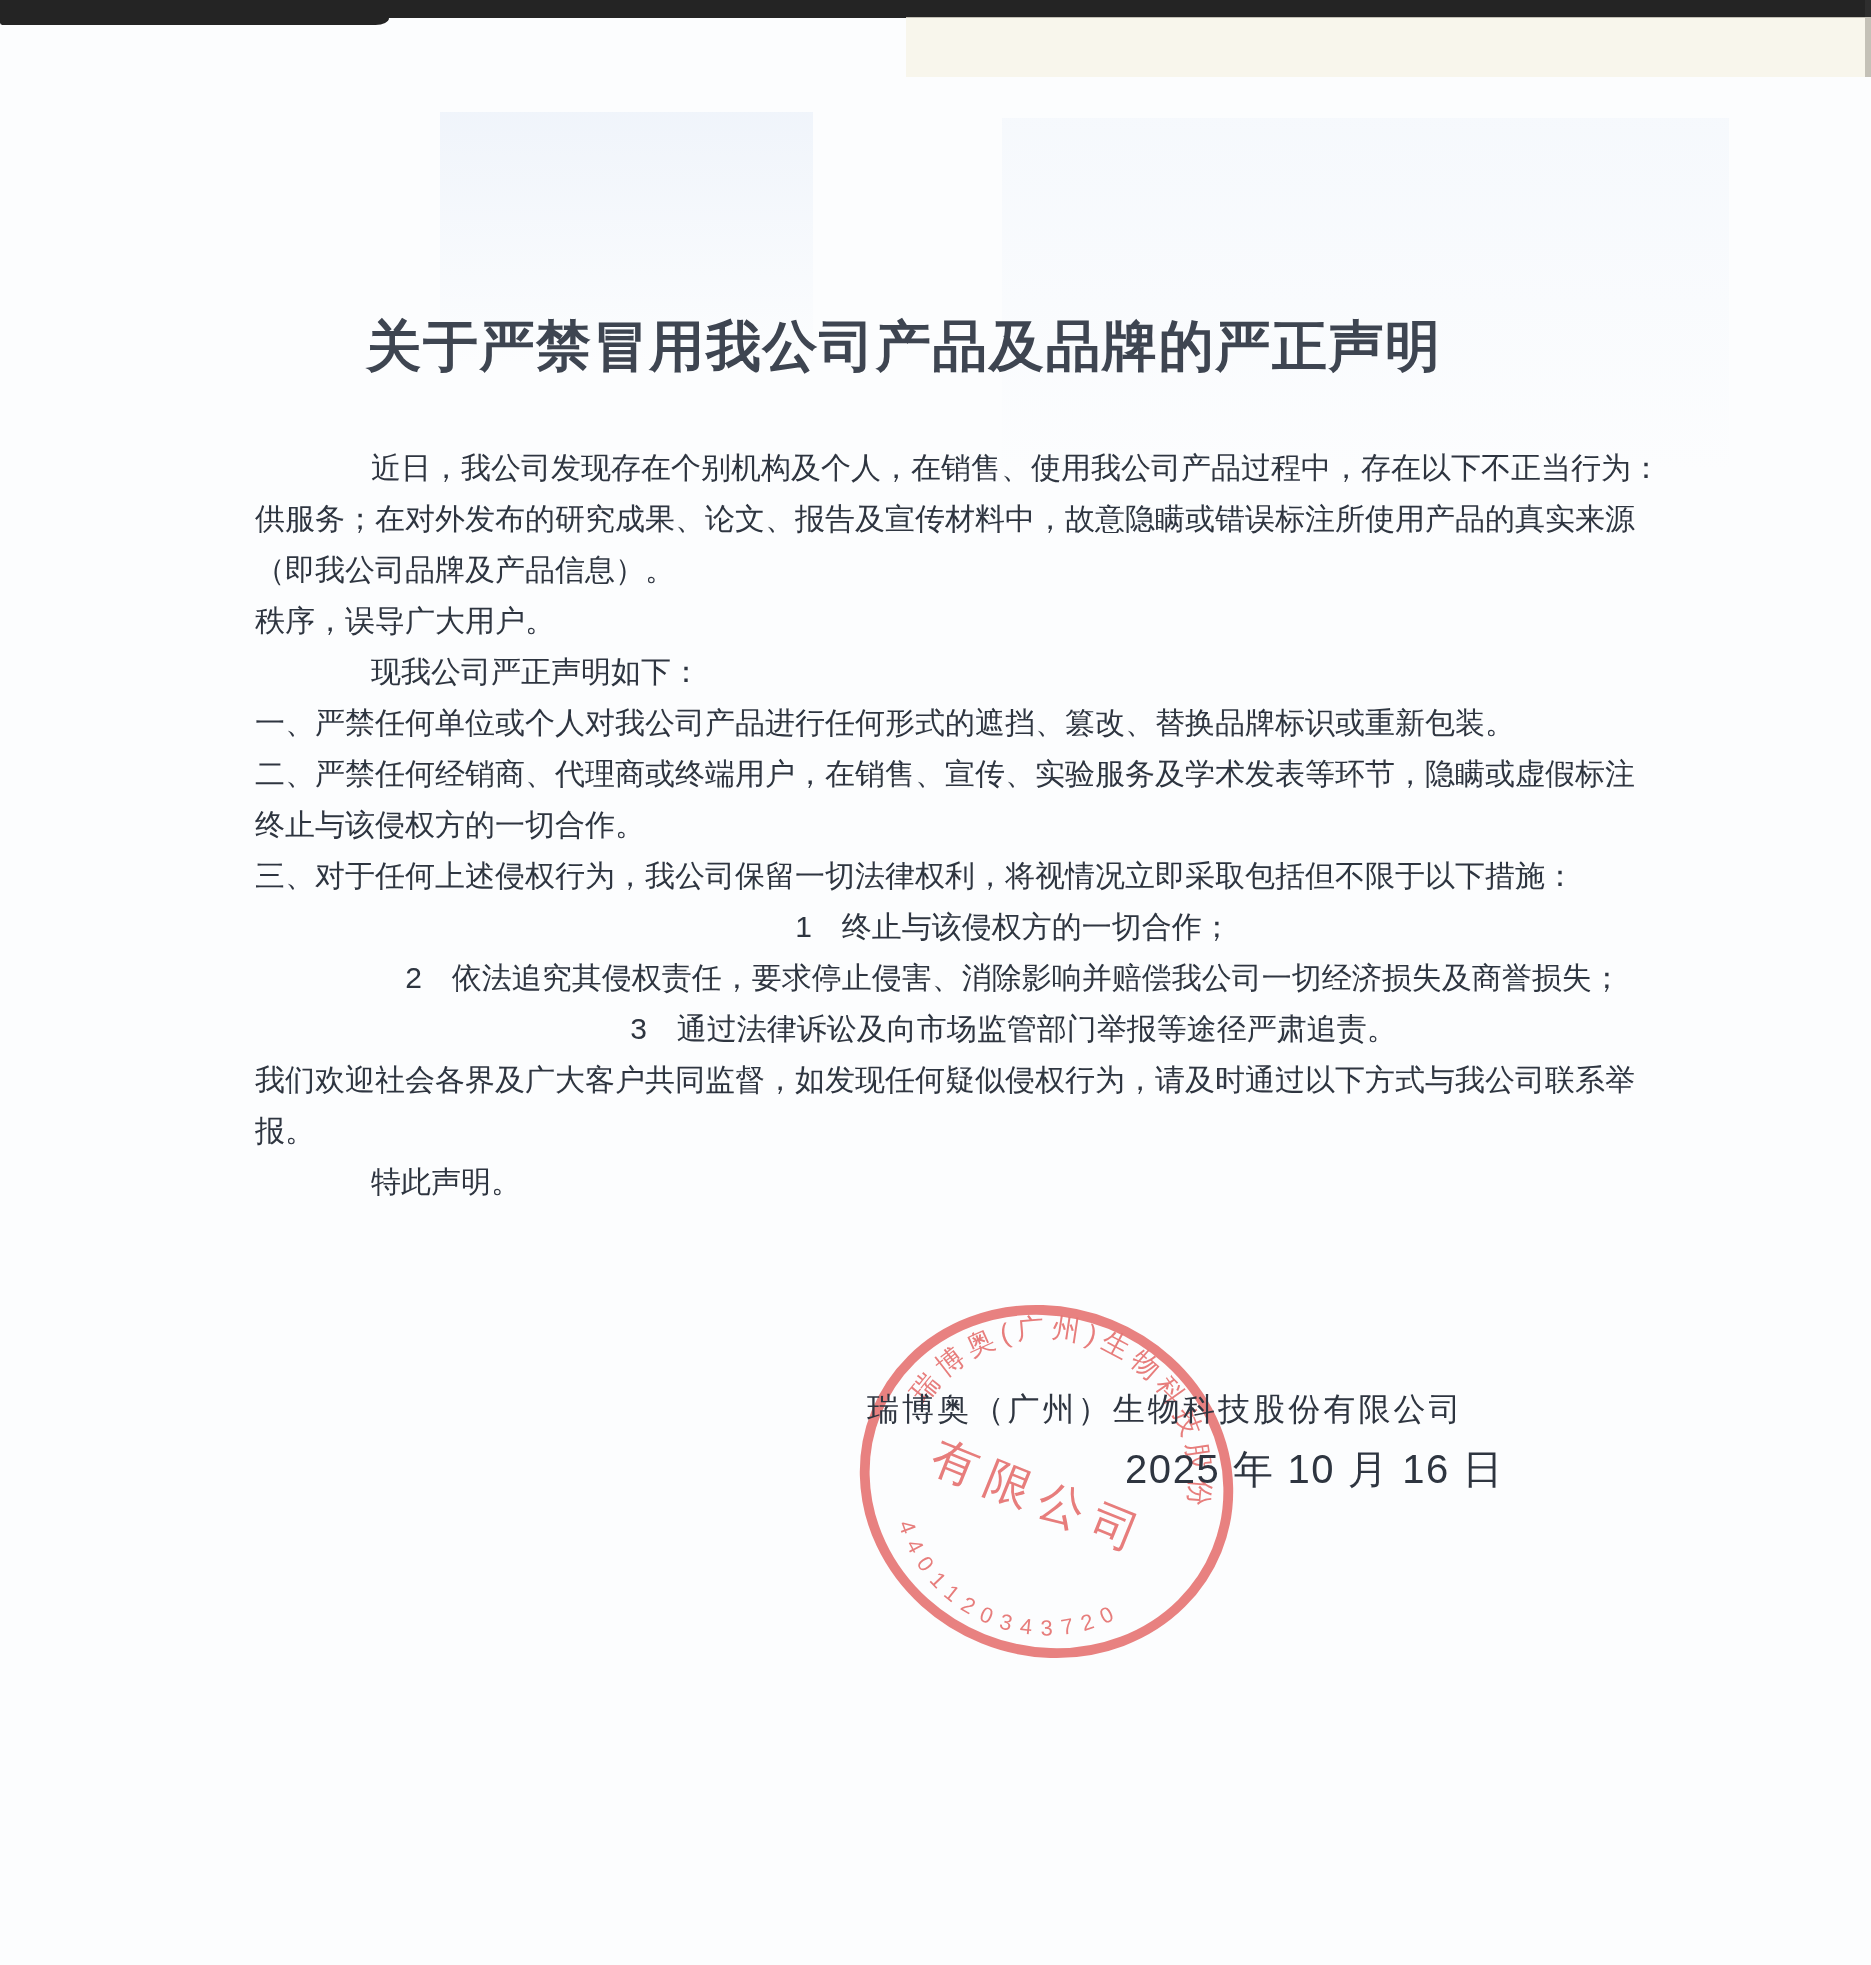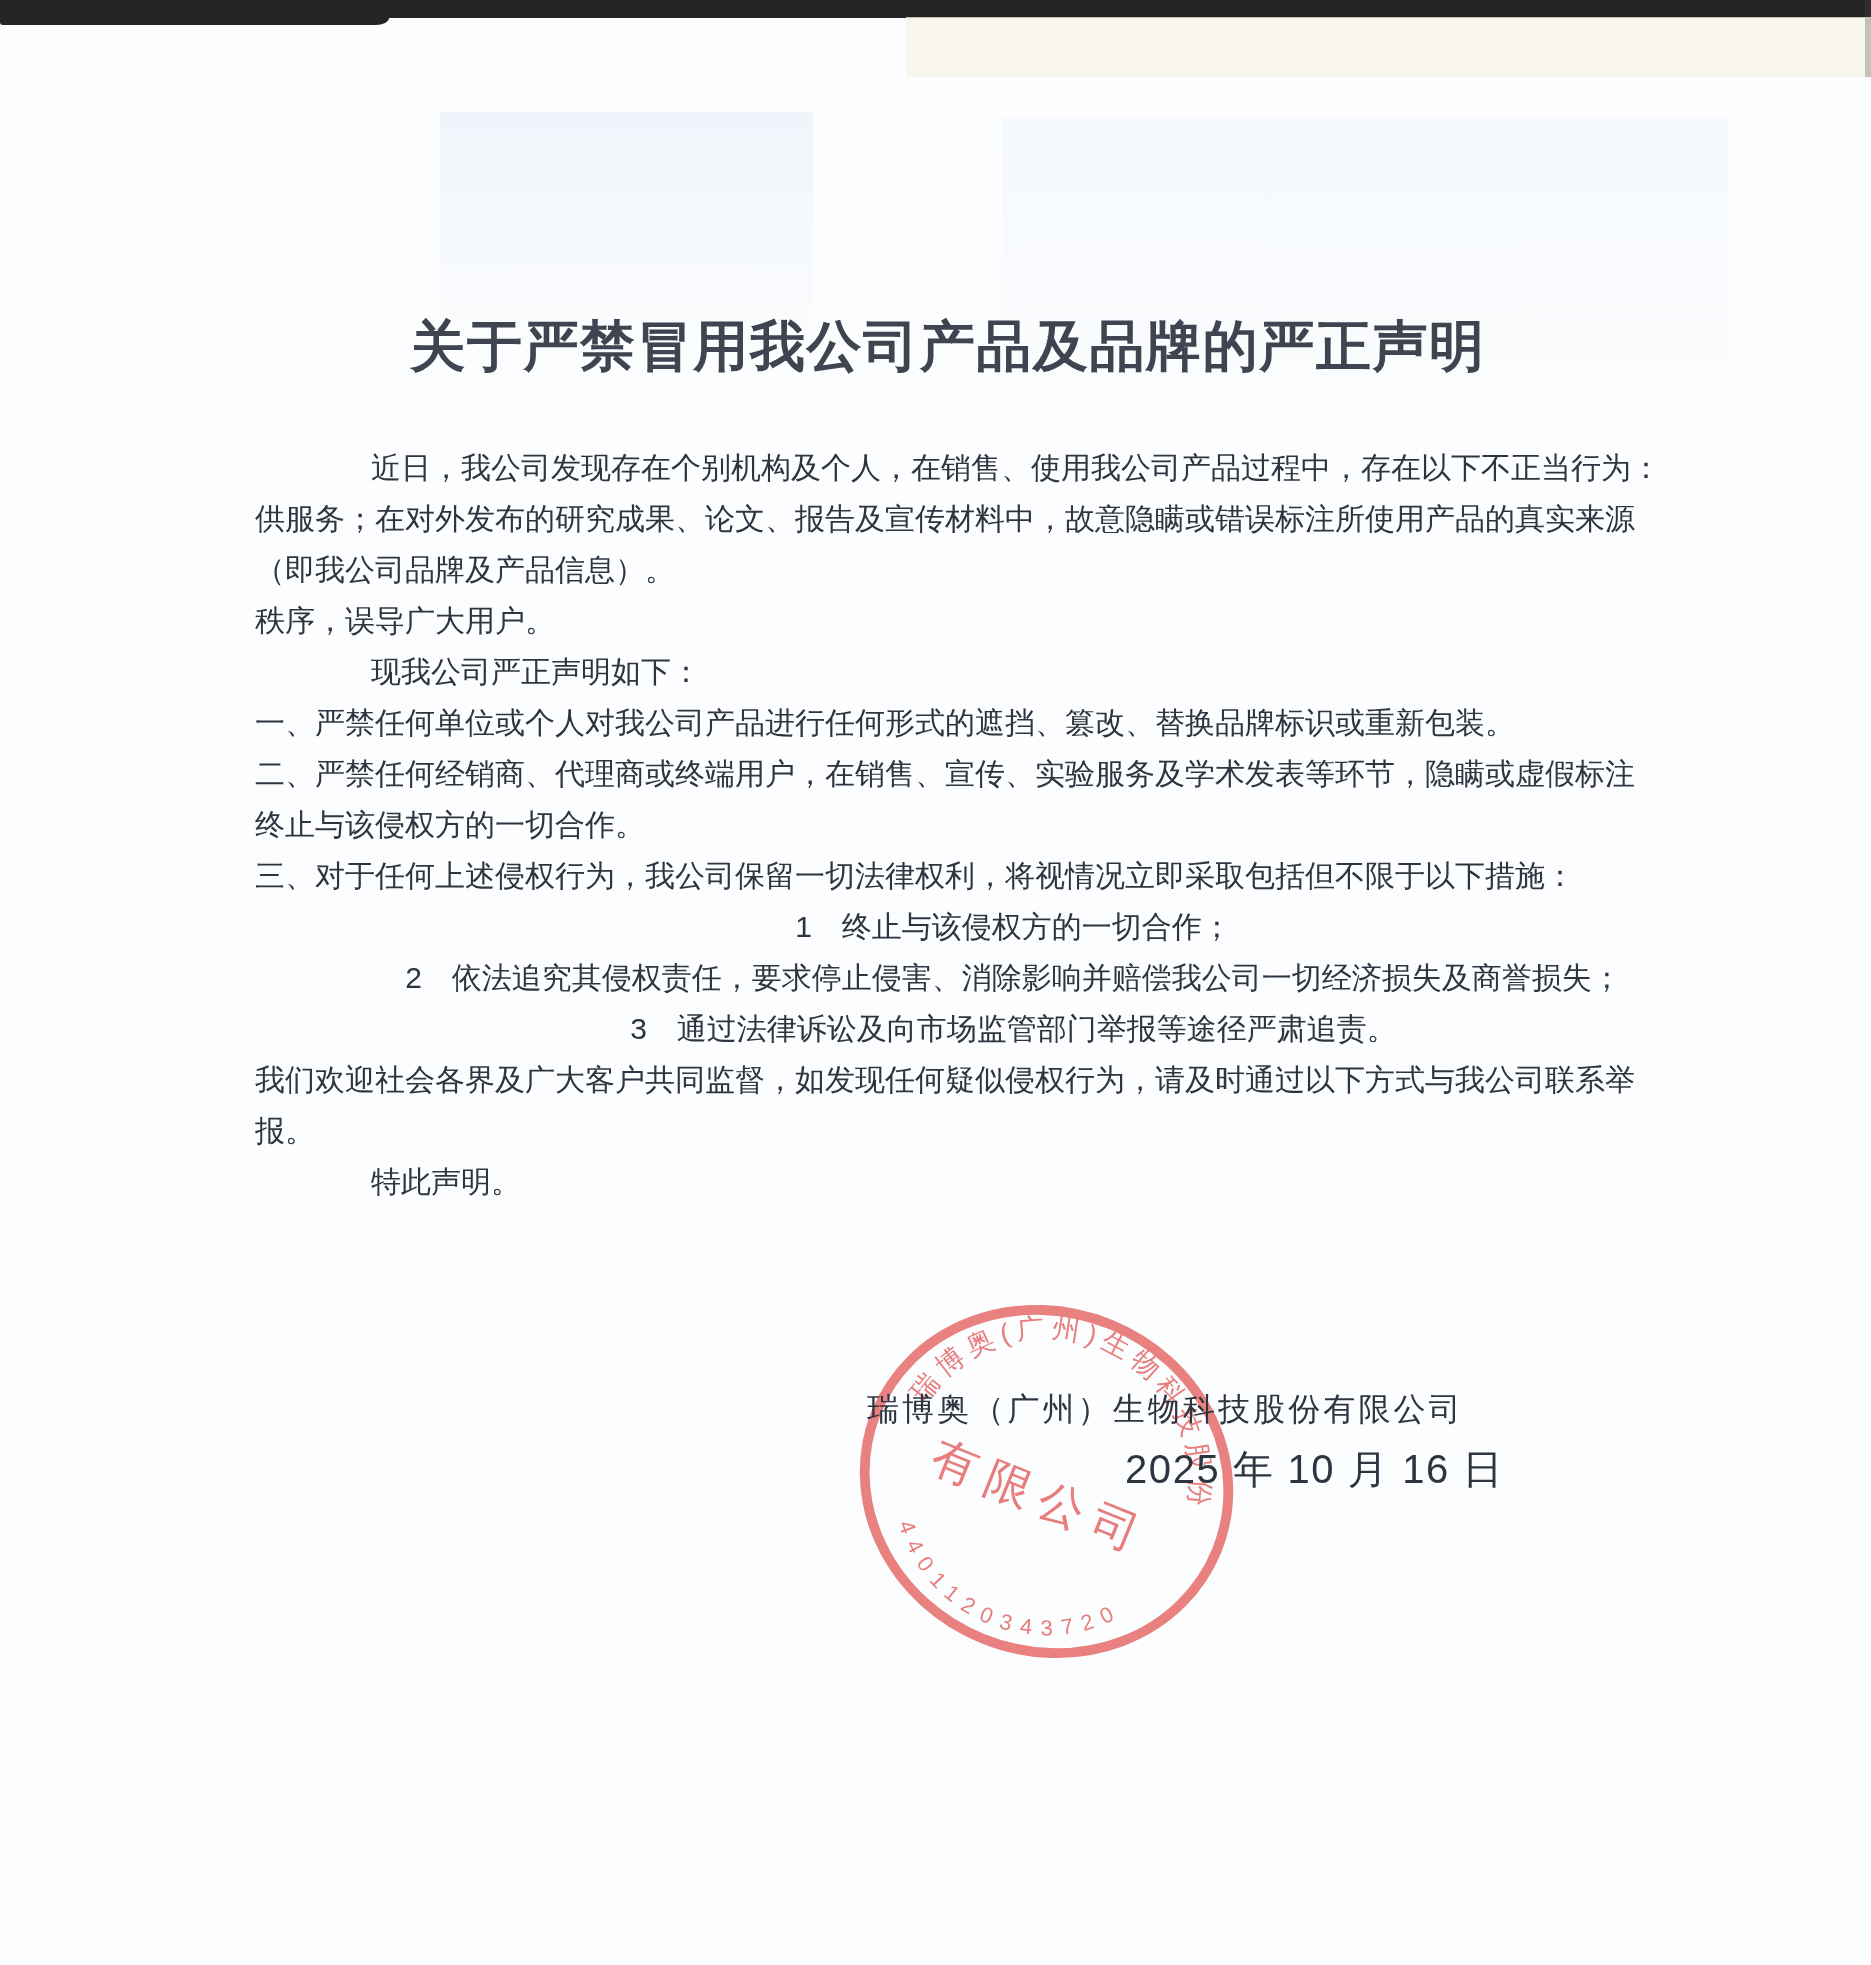--- a/index.html
+++ b/index.html
@@ -26,21 +26,20 @@
   .cream-patch{position:absolute;left:906px;top:17.3px;width:966px;height:60px;background:var(--cream);opacity:.75;}
   .blue-streak-a{position:absolute;left:440px;top:112px;width:373px;height:252px;
     background:linear-gradient(180deg, rgba(205,220,242,.26), rgba(205,220,242,0));}
   .blue-streak-b{position:absolute;left:1002px;top:118px;width:727px;height:354px;
     background:linear-gradient(180deg, rgba(215,228,246,.17), rgba(215,228,246,0));}
   
   .title{
     position:absolute;left:0;top:310px;width:1808px;margin:0;
     text-align:center;font-size:55px;font-weight:600;letter-spacing:1.6px;
     color:var(--title-ink);
-    padding-left:44px;
   }
   .doc-body{
     position:absolute;left:255px;top:442px;width:1399px;
     font-size:30px;line-height:51px;color:var(--ink);
     letter-spacing:0;
   }
   .line{white-space:nowrap;}
   .line.indent{padding-left:116px;}
   .line.num{padding-left:118px;text-align:center;}
   .sig-company{

